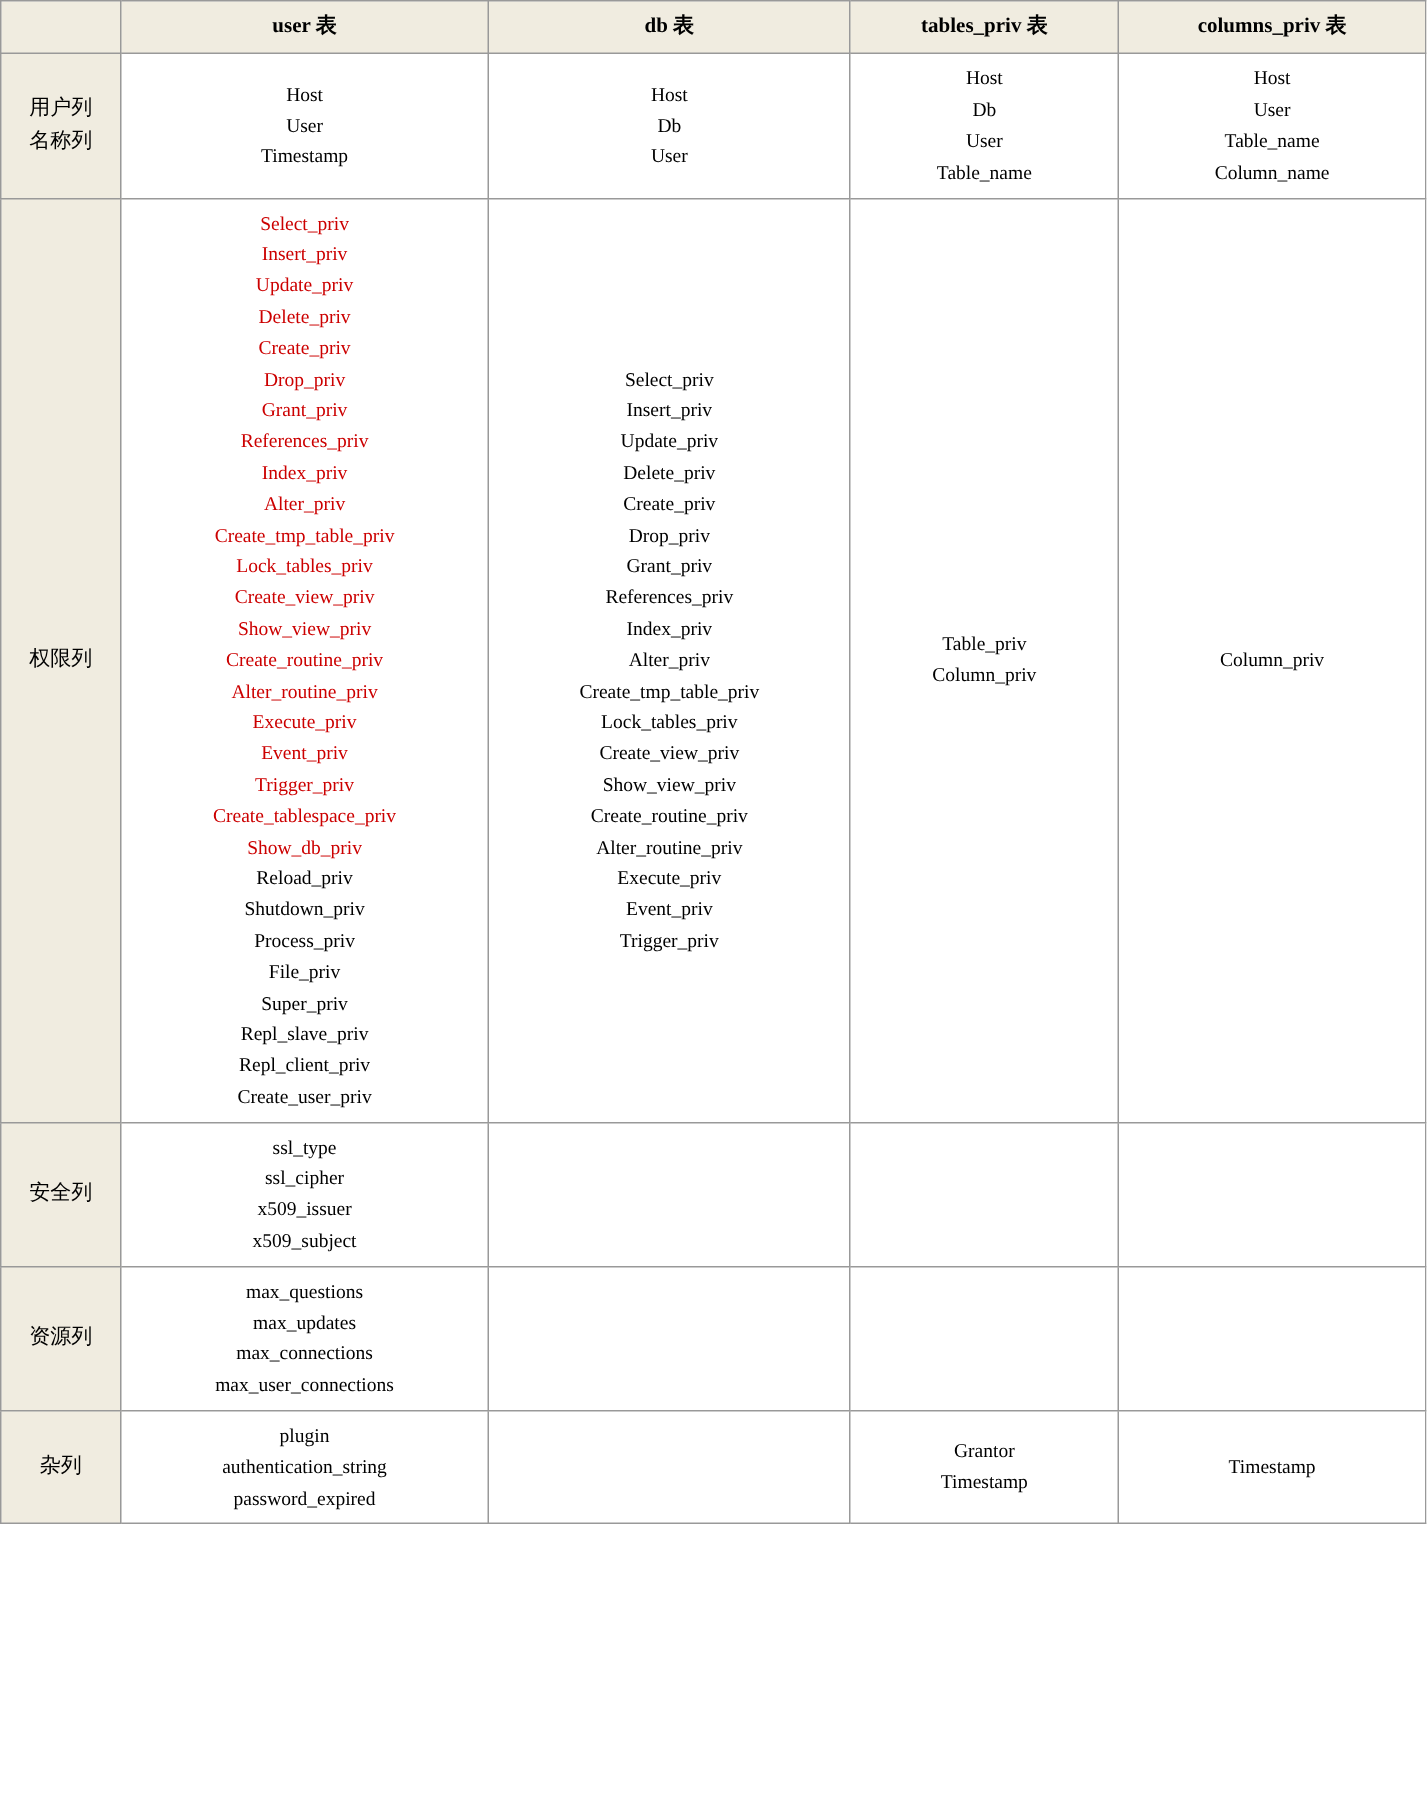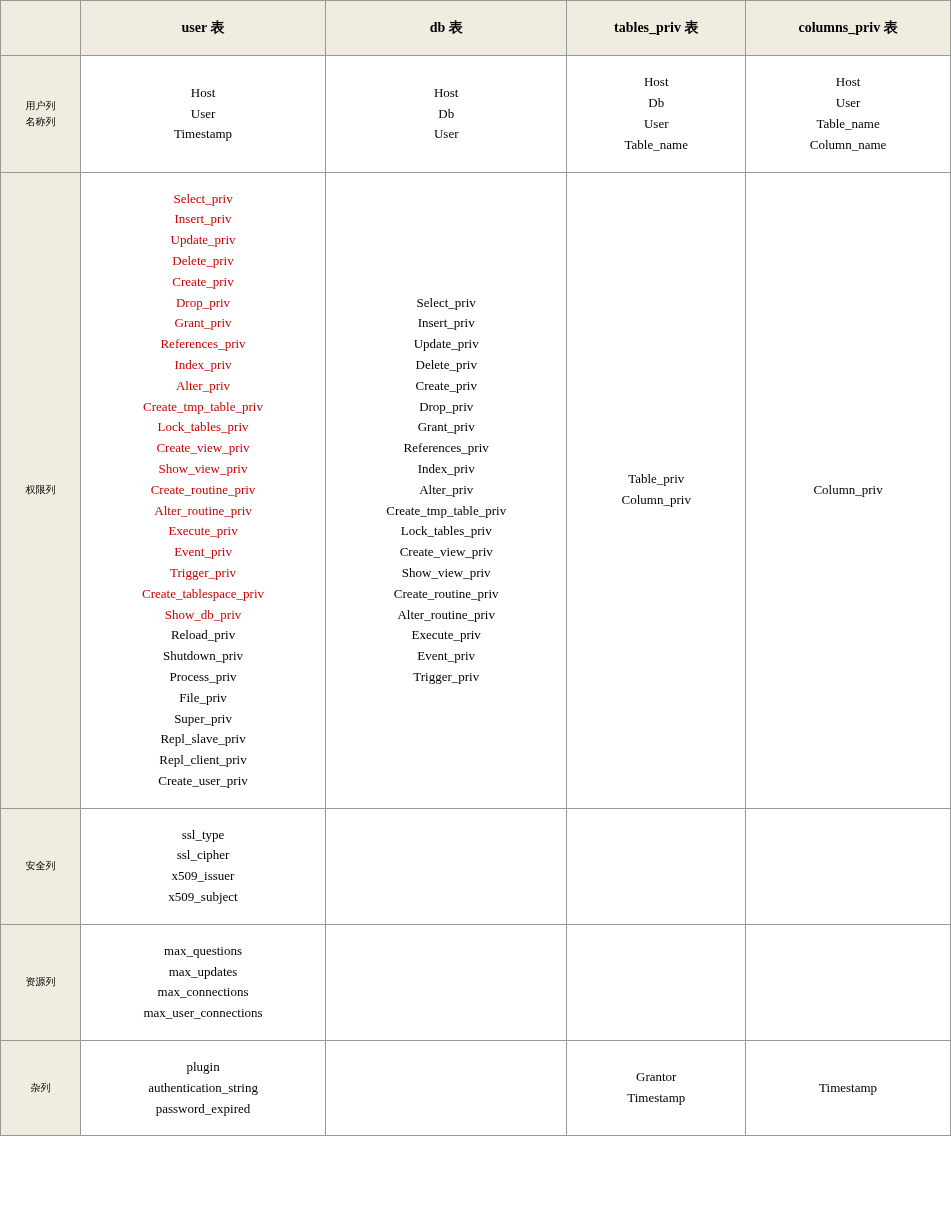--- a/index.html
+++ b/index.html
@@ -11,31 +11,31 @@
     }
     table {
       width: 951px;
       border-collapse: collapse;
       border: 1px solid #999;
     }
     th, td {
       border: 1px solid #999;
       text-align: center;
       vertical-align: middle;
-      padding: 16px 8px;
+      padding: 6px 8px;
       line-height: 1.6;
     }
     thead th {
       background: #f0ece0;
       font-weight: bold;
       font-size: 14px;
     }
     .row-header {
       background: #f0ece0;
-      font-size: 10px;
+      font-size: 14px;
       font-weight: normal;
       width: 80px;
     }
     .red-text {
       color: #cc0000;
     }
     .normal-text {
       color: #000;
     }
     td.data-cell {

